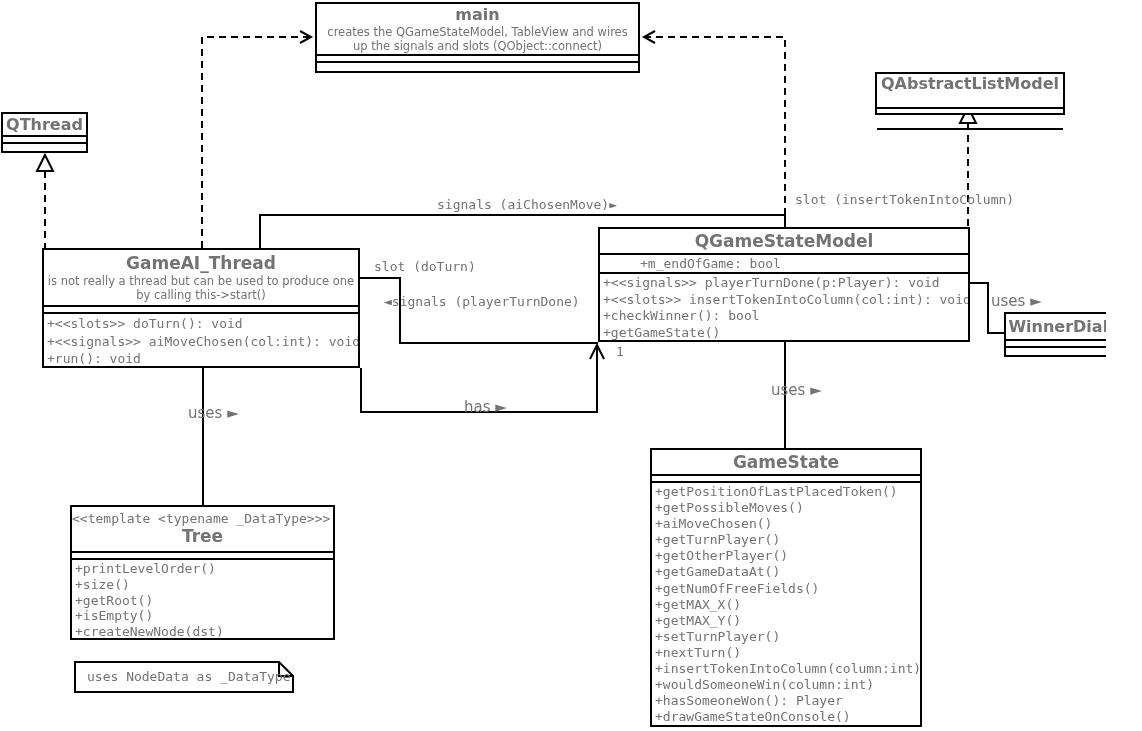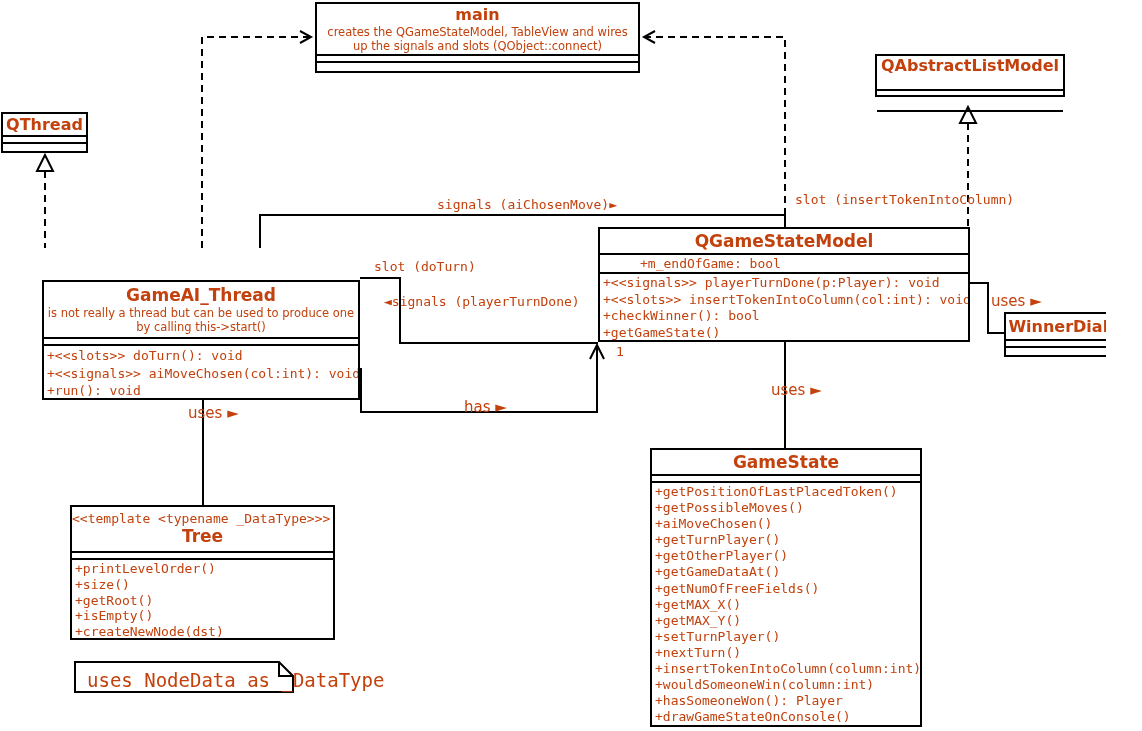--- a/index.html
+++ b/index.html
@@ -1,35 +1,35 @@
 <!DOCTYPE html>
 <html><head>
 <meta charset="utf-8">
 <style>
   html,body{margin:0;padding:0;background:#fff;}
   #canvas{position:relative;width:1106px;height:731px;background:#ffffff;
-          font-family:"DejaVu Sans",sans-serif;color:#c2410c;overflow:hidden;}
+          font-family:"DejaVu Sans",sans-serif;color:#737373;overflow:hidden;}
   #connector-layer{position:absolute;left:0;top:0;z-index:0;}
   .box{position:absolute;background:#fff;border:2px solid #000;box-sizing:border-box;
        display:flex;flex-direction:column;z-index:1;}
   .cmp{border-top:2px solid #000;box-sizing:border-box;flex:0 0 auto;}
   .titlewrap{flex:0 0 auto;display:flex;flex-direction:column;justify-content:center;}
   .grow{flex:1 1 auto;}
   .title{font-weight:bold;text-align:center;white-space:nowrap;line-height:1.2;}
   .t16{font-size:16px;}
   .t17{font-size:17px;}
   .desc{text-align:center;font-size:11.5px;line-height:14px;padding:0 2px;}
   .mono{font-family:"DejaVu Sans Mono","Liberation Mono",monospace;}
   .members{font-family:"DejaVu Sans Mono","Liberation Mono",monospace;font-size:13px;
            padding:1px 3px;white-space:nowrap;overflow:hidden;}
   .lbl{position:absolute;white-space:nowrap;z-index:2;}
   .lmono{font-family:"DejaVu Sans Mono","Liberation Mono",monospace;font-size:13px;}
   .lsans{font-family:"DejaVu Sans",sans-serif;font-size:15px;}
   .stereotype{font-size:13px;white-space:nowrap;}
-  .notetext{position:absolute;z-index:2;font-size:19px;white-space:nowrap;}
+  .notetext{position:absolute;z-index:2;font-size:13px;white-space:nowrap;}
 </style>
 </head>
 <body>
 
 <div id="canvas">
 
   <svg id="connector-layer" width="1142" height="731" viewBox="0 0 1142 731">
     <g stroke="#000" stroke-width="2" fill="none" shape-rendering="crispEdges">
 
       <path d="M45,171 L45,248" stroke-dasharray="7,5"></path>
@@ -70,29 +70,29 @@
   </div>
 
   <div class="box" style="left:1px;top:112px;width:87px;height:41px;">
     <div class="titlewrap grow">
       <div class="title t16">QThread</div>
     </div>
     <div class="cmp" style="height:7px;"></div>
     <div class="cmp" style="height:9px;"></div>
   </div>
 
-  <div class="box" style="left:875px;top:54px;width:190px;height:43px;gap:14px;">
+  <div class="box" style="left:875px;top:72px;width:190px;height:43px;gap:14px;">
     <div class="titlewrap grow">
       <div class="title t16">QAbstractListModel</div>
     </div>
     <div class="cmp" style="height:7px;"></div>
     <div class="cmp" style="height:9px;"></div>
   </div>
 
-  <div class="box" style="left:42px;top:248px;width:318px;height:120px;margin-top:32px;">
+  <div class="box" style="left:42px;top:248px;width:318px;height:120px;">
     <div class="titlewrap" style="height:55px;">
       <div class="title t17">GameAI_Thread</div>
       <div class="desc">is not really a thread but can be used to produce one by calling this-&gt;start()</div>
     </div>
     <div class="cmp" style="height:7px;"></div>
     <div class="cmp members grow" style="line-height:17.5px;">
       <div>+&lt;&lt;slots&gt;&gt; doTurn(): void</div>
       <div>+&lt;&lt;signals&gt;&gt; aiMoveChosen(col:int): void</div>
       <div>+run(): void</div>
     </div>

